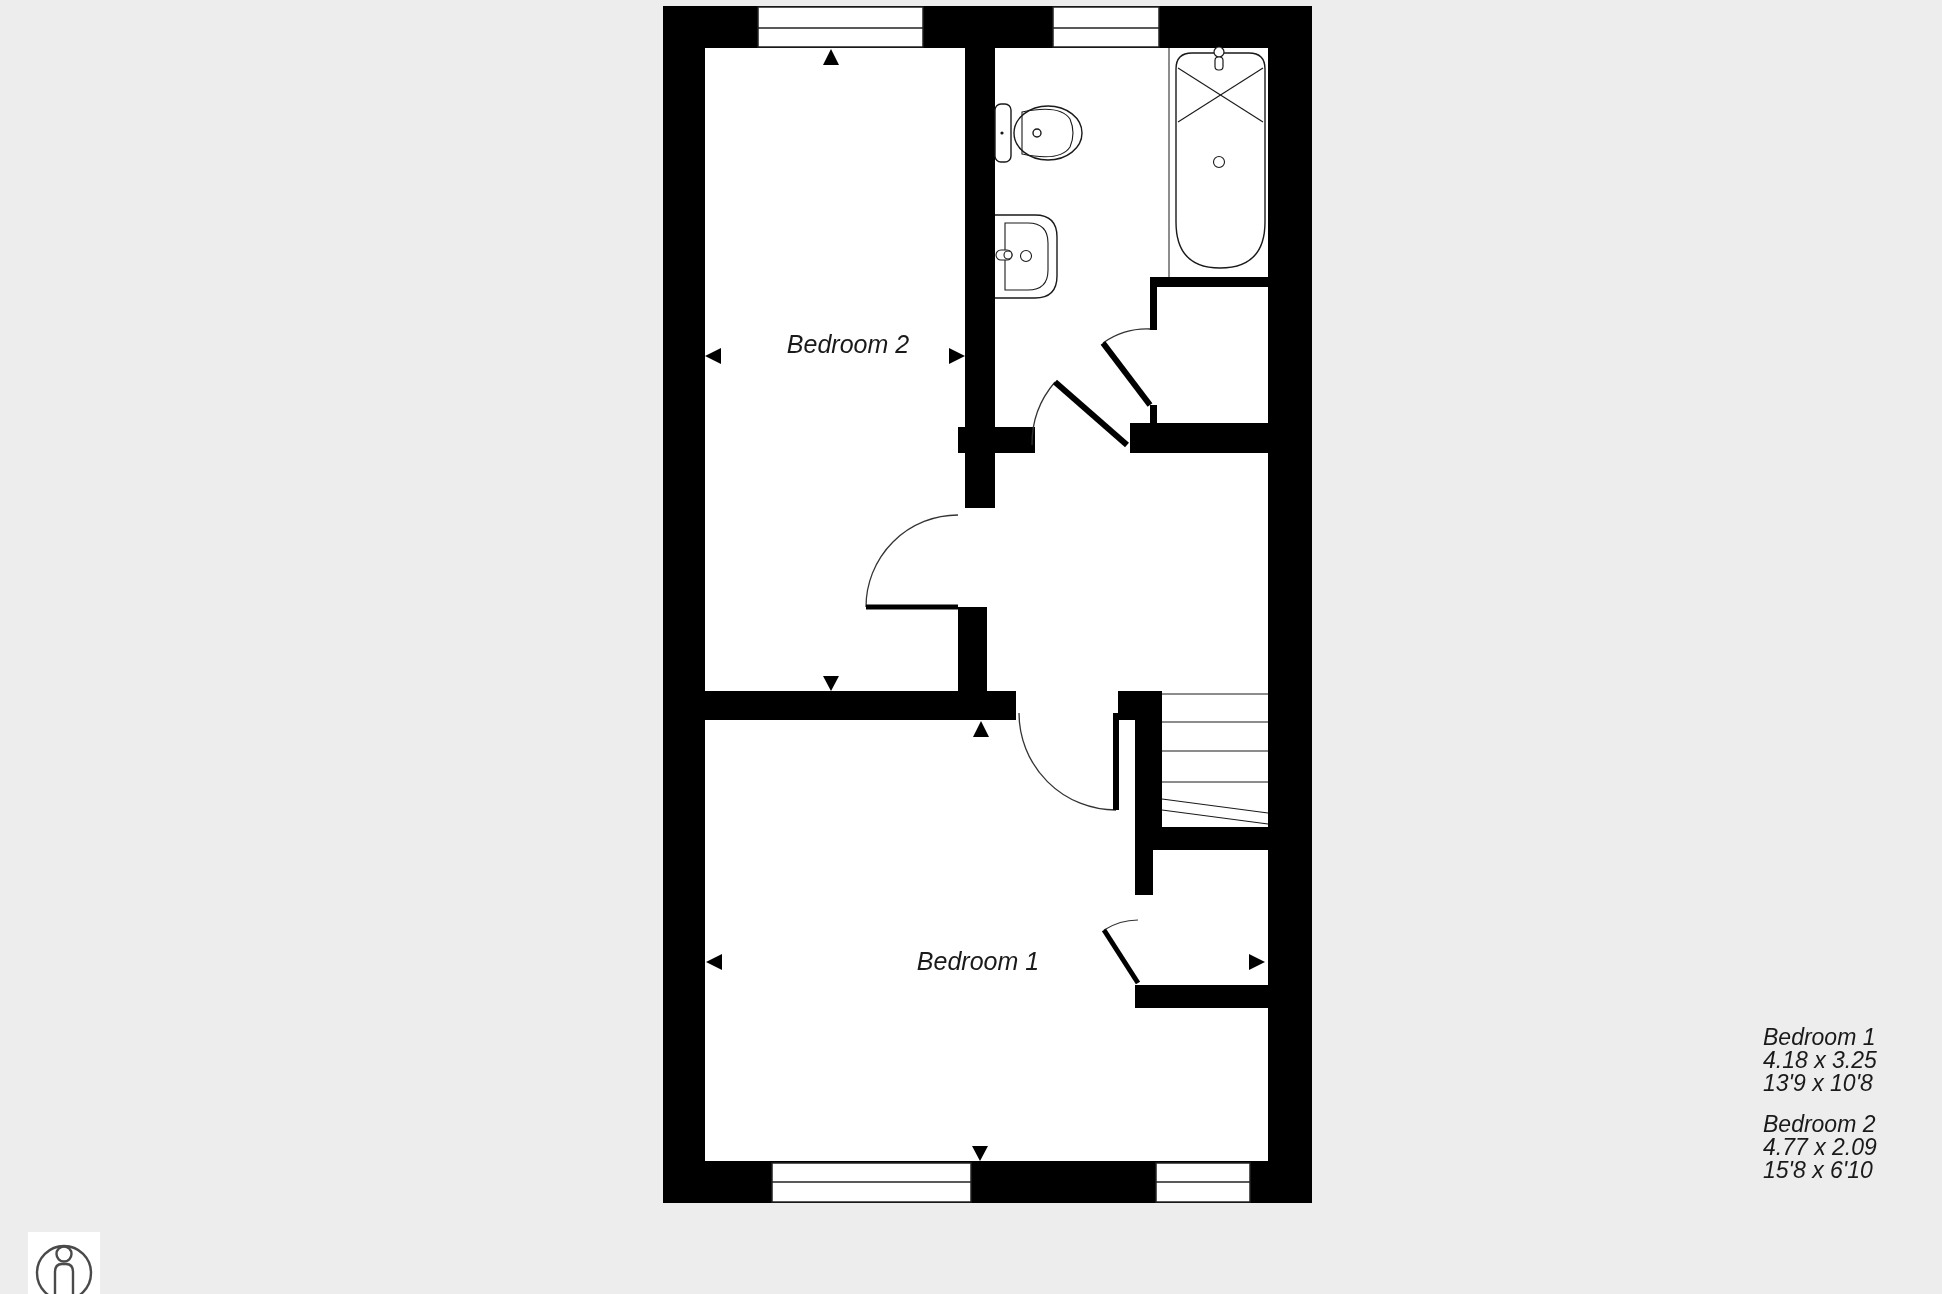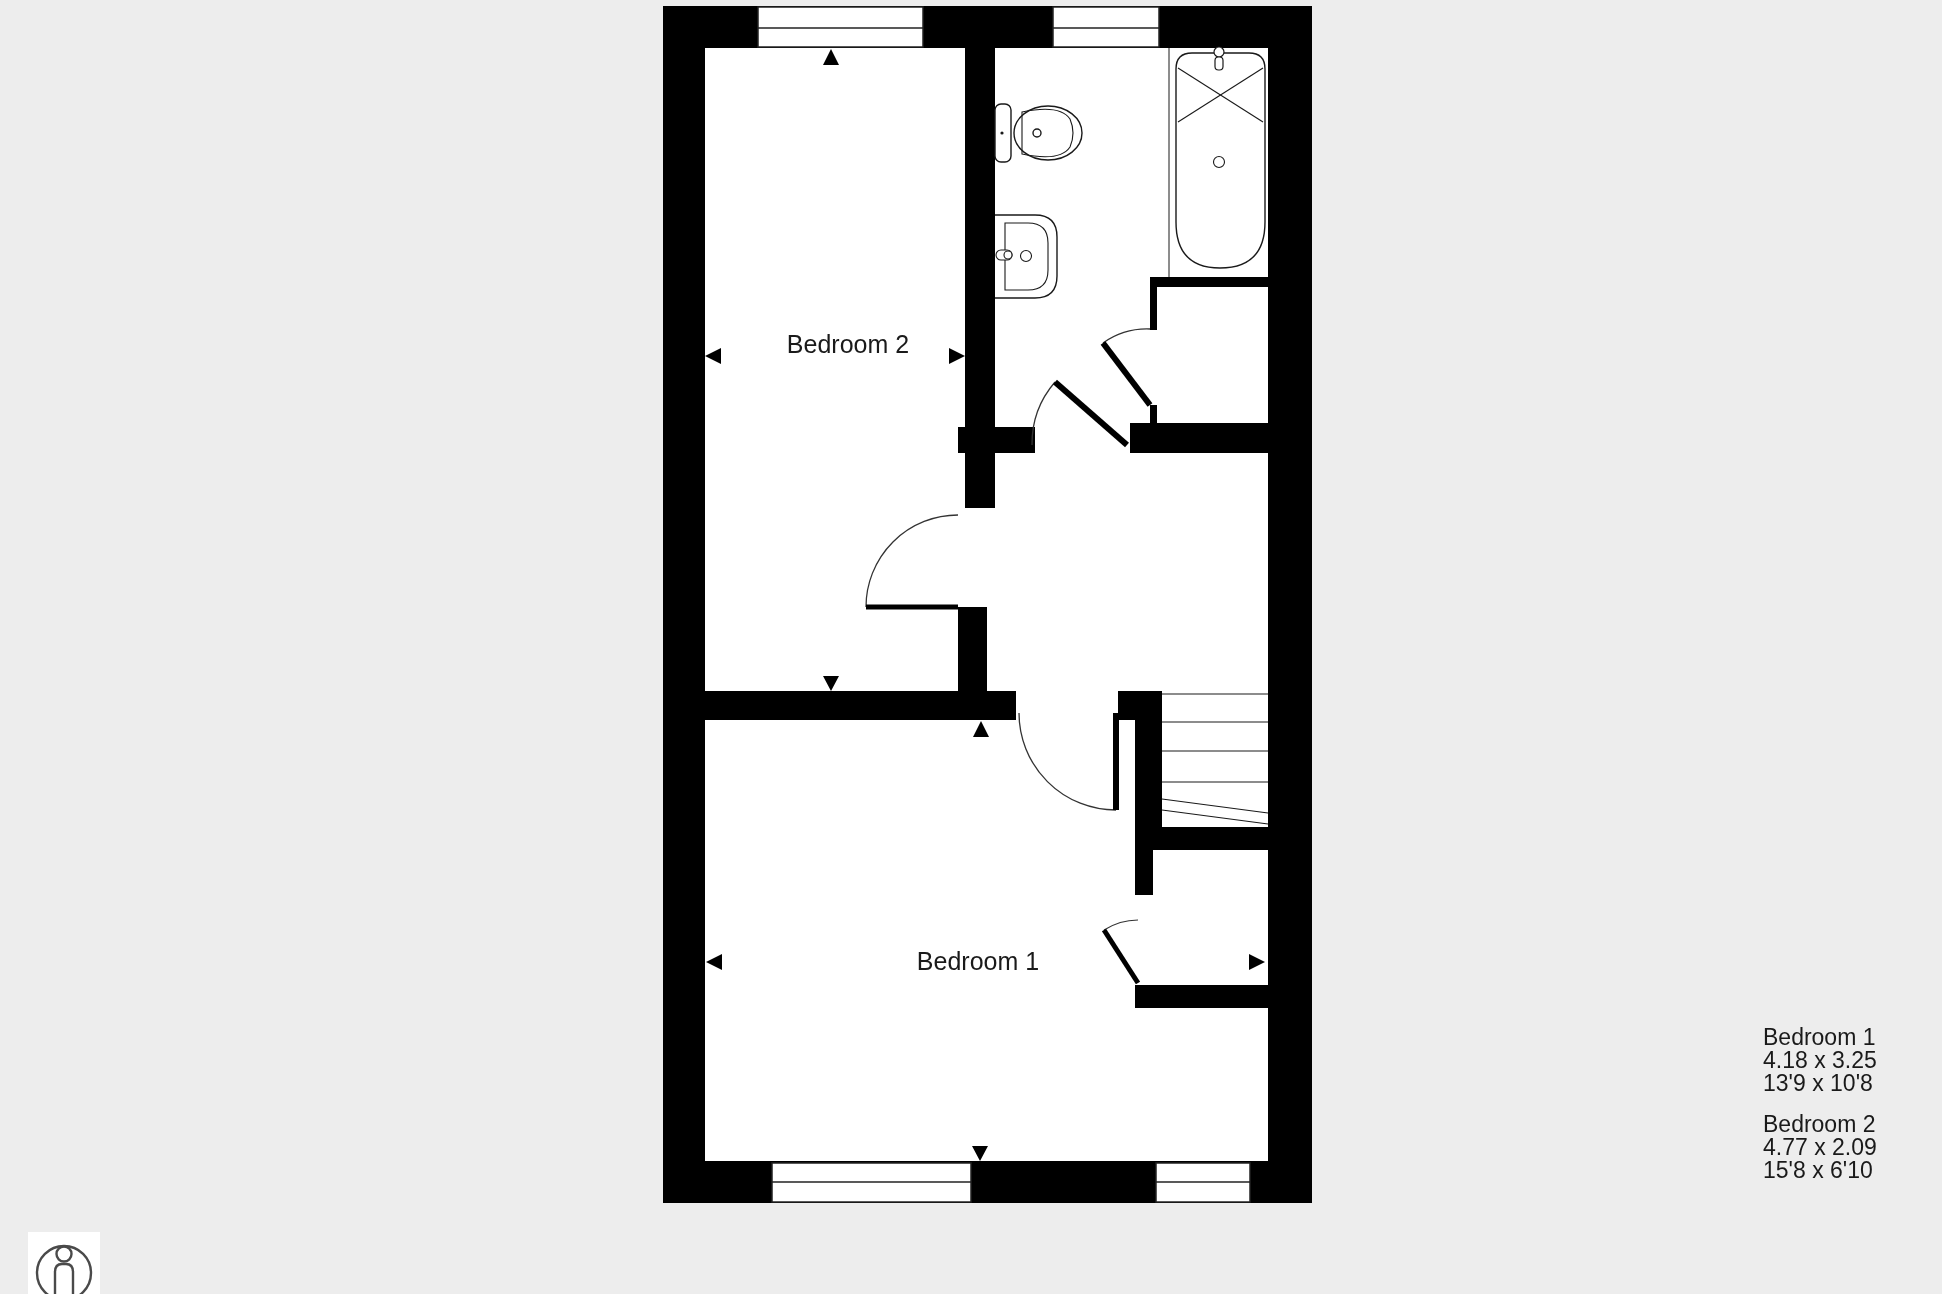--- a/index.html
+++ b/index.html
@@ -1,17 +1,17 @@
 <!DOCTYPE html>
 <html><head>
 <meta charset="utf-8">
 <style>
   html,body{margin:0;padding:0;}
   body{background:#ededed;font-family:"Liberation Sans","DejaVu Sans",sans-serif;}
-  .stage{position:relative;width:1942px;height:1294px;background:#ededed;overflow:hidden;}
+  .stage{position:relative;width:1942px;height:1294px;background:#ededed;overflow:hidden;font-style:italic;}
   svg{position:absolute;left:0;top:0;}
   .room-label{font-size:25px;fill:#1a1a1a;}
   .legend-name{font-size:23px;fill:#1a1a1a;}
   .legend-dim{font-size:23px;fill:#1a1a1a;}
 </style>
 </head>
 <body>
 
 <div class="stage">
 <svg width="1942" height="1294" viewBox="0 0 1942 1294">

